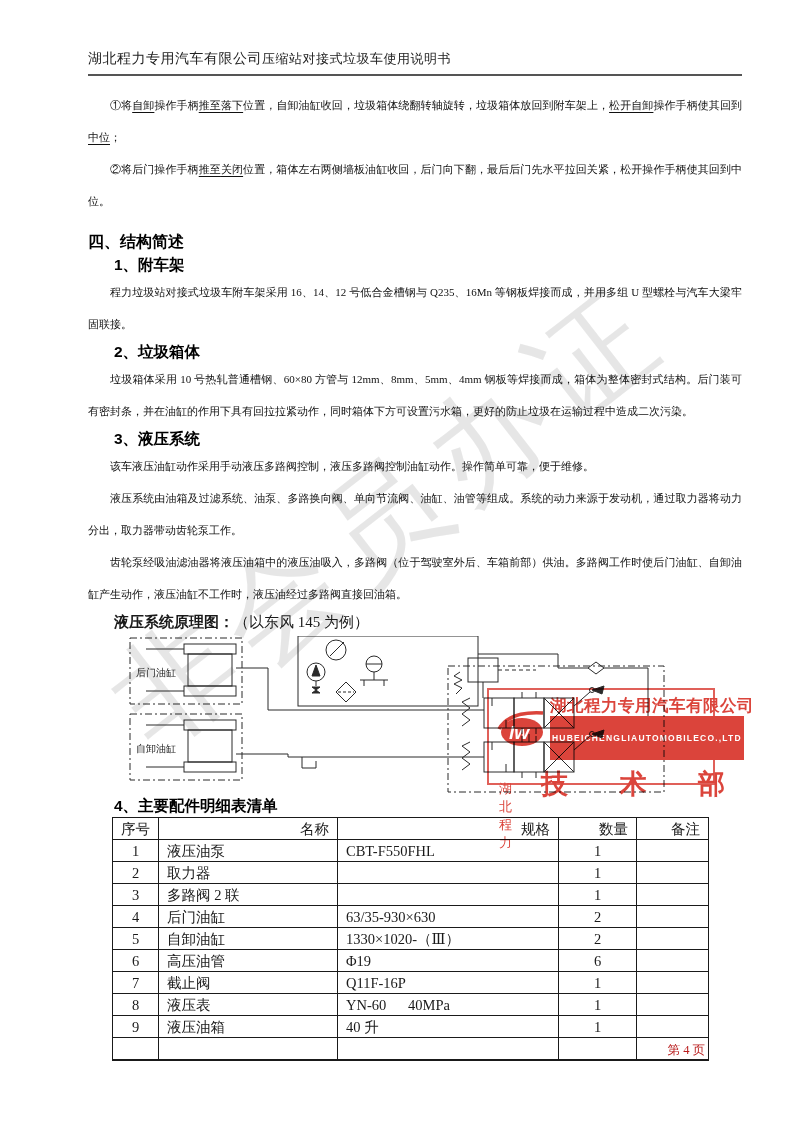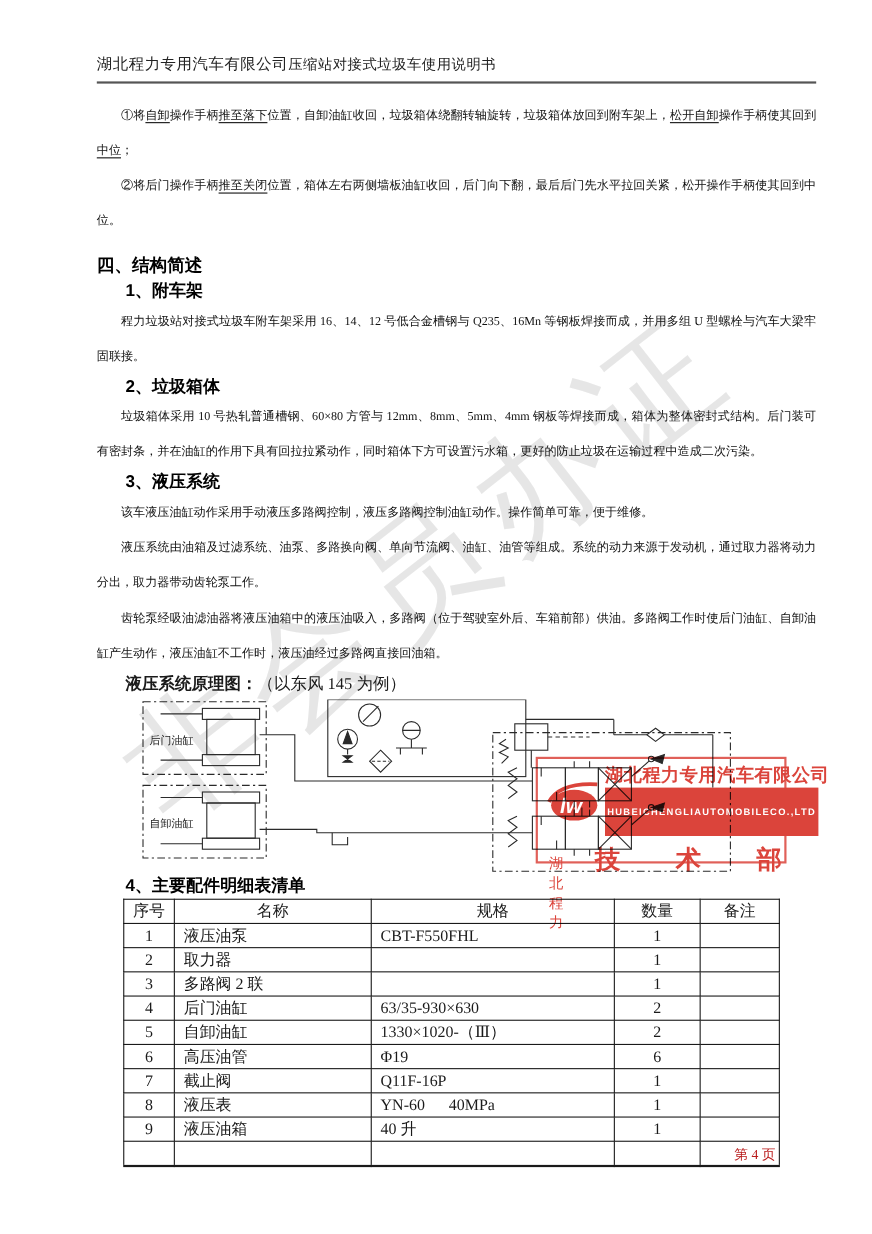--- a/index.html
+++ b/index.html
@@ -48,21 +48,21 @@
   .dashbox { stroke-dasharray:7 3 2 3; }
 
   
   .parts-table-wrap { margin-left:24px; }
   table.parts { border-collapse:collapse; table-layout:fixed; width:596px; font-size:14.5px; }
   table.parts th, table.parts td {
     border:1px solid #1a1a1a; height:22px; line-height:20px;
     padding:0 8px; overflow:hidden; white-space:pre; font-weight:normal;
   }
   table.parts { border-bottom:2px solid #1a1a1a; }
-  table.parts th { text-align:center;margin-top:28px; }
+  table.parts th { text-align:right;margin-top:28px; }
   table.parts td:nth-child(1), table.parts td:nth-child(4) { text-align:center; }
   table.parts td:nth-child(2), table.parts td:nth-child(3), table.parts td:nth-child(5) { text-align:left; }
 
   .footer { position:absolute; right:88px; top:1042px; font-size:12.5px; color:#b91c1c; z-index:1; }
 
   
   .watermark {
     position:absolute; left:130px; top:640px; z-index:0;
     font-size:118px; letter-spacing:14px; color:#cfcfcf; opacity:.5;
     transform:rotate(-38deg); transform-origin:left center;
@@ -91,21 +91,21 @@
     font-weight:bold; font-size:8.5px; letter-spacing:1.2px; line-height:12px;
     padding:16px 2px; white-space:nowrap; width:fit-content;
   }
   .stamp-bottom { display:flex; align-items:baseline; margin-top:6px; }
   .stamp-dept-l {
     font-family:"Liberation Sans","DejaVu Sans",sans-serif;
     font-size:13px; letter-spacing:3px; color:#d8342a; margin-left:4px;
   }
   .stamp-dept-r {
     font-family:"Liberation Sans","DejaVu Sans",sans-serif; font-weight:bold;
-    font-size:23px; letter-spacing:22px; color:#d8342a; margin-left:26px; white-space:nowrap;
+    font-size:27px; letter-spacing:22px; color:#d8342a; margin-left:26px; white-space:nowrap;
   }
 </style>
 </head>
 <body>
 
 <div class="page">
 
   <div class="watermark">非会员办证</div>
 
   <div class="content">

